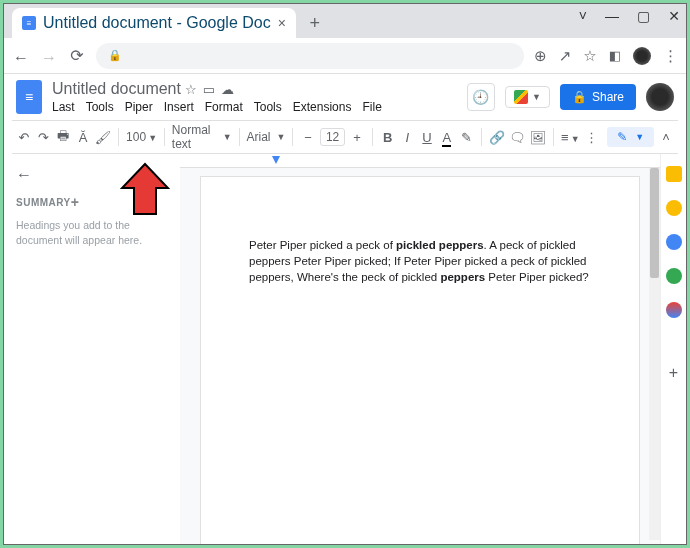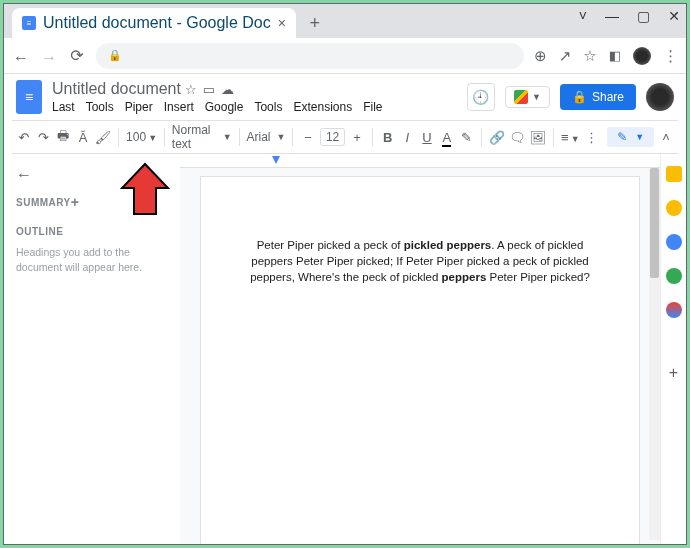--- a/index.html
+++ b/index.html
@@ -42,21 +42,21 @@
   .tb-edit { background:#e8f0fe; border-radius:3px; padding:3px 10px; color:#1a73e8; display:flex; align-items:center; gap:6px;}
   .zoom { width: 32px; }
   .style-sel, .font-sel { display: flex; align-items: center; gap: 4px; }
   .fontsize { border: 1px solid #dadce0; padding: 1px 5px; border-radius: 3px; }
   .workspace { position: absolute; top: 80px; left: 0; right: 26px; bottom: 0; display: flex; background: #f8f9fa; }
   .outline { width: 176px; background: #fff; padding: 10px 12px; font-size: 11px; color: #5f6368; }
   .outline .back { font-size: 16px; color:#5f6368; margin-bottom: 12px; }
   .summary-row { display:flex; align-items:center; font-size:10px; font-weight:bold; letter-spacing:.5px; color:#80868b; }
   .outline-label { font-size:10px; font-weight:bold; letter-spacing:.5px; color:#80868b; margin-top: 16px; }
   .outline-hint { font-size: 10.5px; color: #9aa0a6; margin-top: 8px; line-height: 1.4; }
-  .doc-area { flex: 1; overflow: auto; position: relative; text-align: center; }
+  .doc-area { flex: 1; overflow: auto; position: relative; }
   .ruler { position: sticky; top: 0; height: 14px; background: #fff; border-bottom: 1px solid #e0e0e0; }
   .ruler .marker { position: absolute; top: 2px; width: 8px; height: 8px; background:#4285f4; clip-path: polygon(0 0,100% 0,50% 100%); }
   .page { background: #fff; width: 440px; margin: 8px auto 0 auto; min-height: 560px; border: 1px solid #e0e0e0; padding: 60px 48px; font-size: 11.5px; line-height: 1.4; color: #202124; font-family: Arial; }
   .sidepanel { position: absolute; top: 80px; right: 0; width: 26px; bottom: 0; background: #fff; border-left: 1px solid #eee; display: flex; flex-direction: column; align-items: center; gap: 18px; padding-top: 12px; }
   .sp-ic { width: 16px; height: 16px; border-radius: 3px; }
   .scrollbar { position:absolute; right: 26px; top: 94px; bottom: 4px; width: 11px; background:#f1f1f1;}
   .scrollthumb { position:absolute; top:0; left:1px; right:1px; height: 110px; background:#c1c1c1; border-radius:2px;}
   .arrow-anno { position: absolute; left: 120px; top: 162px; z-index: 50; pointer-events: none; }
   .dd { font-size: 9px; margin-left: 2px; }
 </style>
@@ -108,21 +108,21 @@
               <span>☆</span>
               <span>▭</span>
               <span>☁</span>
             </span>
           </div>
           <div class="menubar">
             <span class="menu-item">Last</span>
             <span class="menu-item">Tools</span>
             <span class="menu-item">Piper</span>
             <span class="menu-item">Insert</span>
-            <span class="menu-item">Google</span>
+            <span class="menu-item">Format</span>
             <span class="menu-item">Tools</span>
             <span class="menu-item">Extensions</span>
             <span class="menu-item">File</span>
             <span style="width:6px;"></span>
           </div>
         </div>
         <div class="header-right">
           <div class="hdr-btn">🕘</div>
           <div class="meet-btn">
               <span class="meet-icon"></span>
@@ -177,21 +177,20 @@
       <span class="tb-ic">˄</span>
     </div>
 
     <div class="workspace">
       <div class="outline">
         <div class="back">←</div>
         <div class="summary-row">
           <span>SUMMARY</span>
           <span style="font-size:14px;">+</span>
         </div>
-        <div class="outline-label">OUTLINE</div>
         <div class="outline-hint">Headings you add to the document will appear here.</div>
       </div>
       <div class="doc-area">
         <div class="ruler">
           <span class="marker" style="left:92px;"></span>
         </div>
         <div class="page">
           <div id="doc-body">Peter Piper picked a peck of <b>pickled peppers</b>. A peck of pickled peppers Peter Piper picked; If Peter Piper picked a peck of pickled peppers, Where's the peck of pickled <b>peppers</b> Peter Piper picked?</div>
         </div>
       </div>

